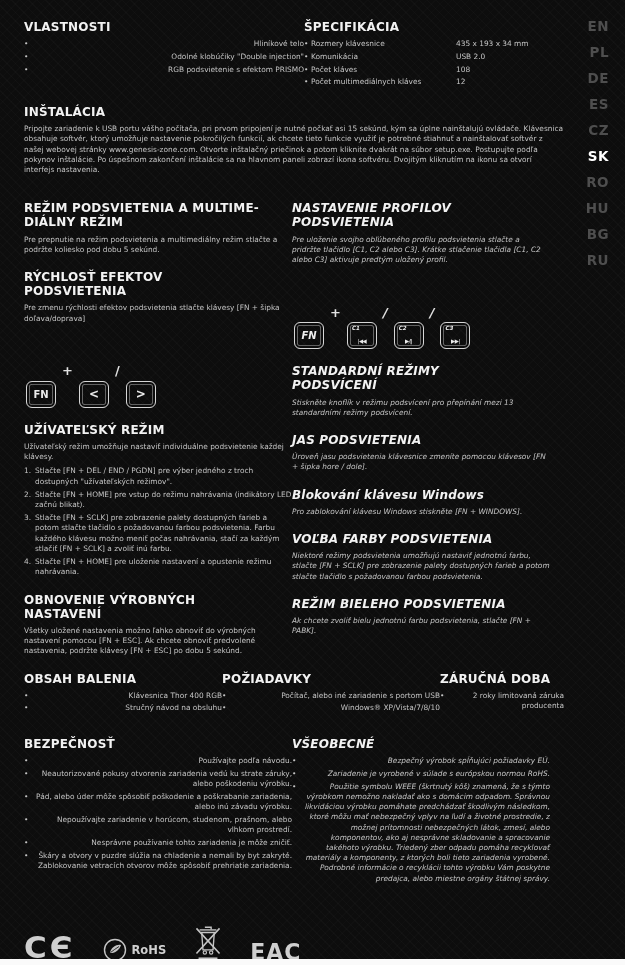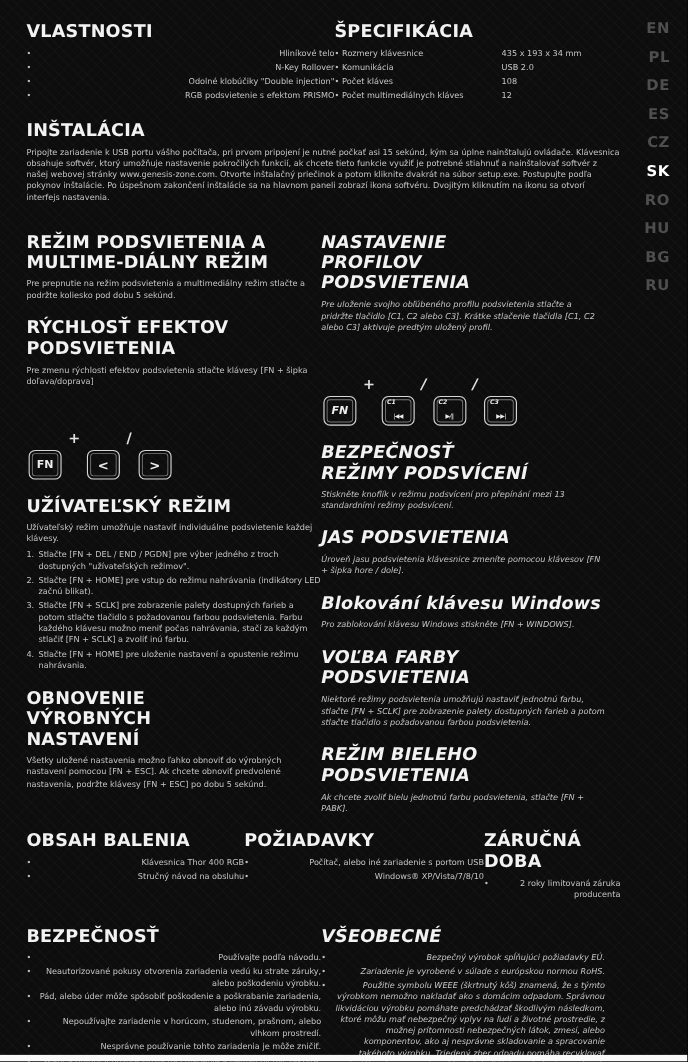--- a/index.html
+++ b/index.html
@@ -15,21 +15,21 @@
     background-color:#0d0d0d;
     background-image:
       repeating-linear-gradient(45deg, rgba(255,255,255,0.018) 0px, rgba(255,255,255,0.018) 1px, transparent 1px, transparent 6px),
       repeating-linear-gradient(-45deg, rgba(255,255,255,0.012) 0px, rgba(255,255,255,0.012) 1px, transparent 1px, transparent 6px);
     padding:20px 0 0 24px;
     color:#c6c6c6;
   }
   .content { width:540px; }
 
   h2 {
-    font-size:16px; font-weight:bold; color:#f2f2f2;
+    font-size:12px; font-weight:bold; color:#f2f2f2;
     letter-spacing:0.2px; line-height:1.18; margin-bottom:5px;
   }
   h2.w235 { max-width:235px; }
   h2.w190 { max-width:190px; }
 
   p, li { font-size:7.4px; line-height:1.38; color:#c4c4c4; }
 
   ul { list-style:none;text-align:right; }
   ul li { position:relative; padding-left:7px; margin-bottom:2.5px; }
   ul li::before { content:"•"; position:absolute; left:0; }
@@ -105,21 +105,20 @@
     <span class="lang">RU</span>
   </div>
 
   <div class="content">
 
     <div class="top-row">
       <section class="f-col">
         <h2>VLASTNOSTI</h2>
         <ul>
           <li>Hliníkové telo</li>
-          <li>N-Key Rollover</li>
           <li>Odolné klobúčiky "Double injection"</li>
           <li>RGB podsvietenie s efektom PRISMO</li>
         </ul>
       </section>
       <section class="s-col">
         <h2>ŠPECIFIKÁCIA</h2>
         <div class="spec-row">
           <span class="lbl">Rozmery klávesnice</span>
           <span class="val">435 x 193 x 34 mm</span>
         </div>
@@ -200,21 +199,21 @@
             </span>
             <span class="sep">/</span>
             <span class="key">
               <span class="corner">C3</span>
               <span class="glyph">▶▶|</span>
             </span>
           </div>
         </section>
 
         <section>
-          <h2 class="w190">BEZPEČNOSŤ REŽIMY PODSVÍCENÍ</h2>
+          <h2 class="w190">STANDARDNÍ REŽIMY PODSVÍCENÍ</h2>
           <p>Stiskněte knoflík v režimu podsvícení pro přepínání mezi 13 standardními režimy podsvícení.</p>
         </section>
 
         <section>
           <h2>JAS PODSVIETENIA</h2>
           <p>Úroveň jasu podsvietenia klávesnice zmeníte pomocou klávesov [FN + šipka hore / dole].</p>
         </section>
 
         <section>
           <h2>Blokování klávesu Windows</h2>

